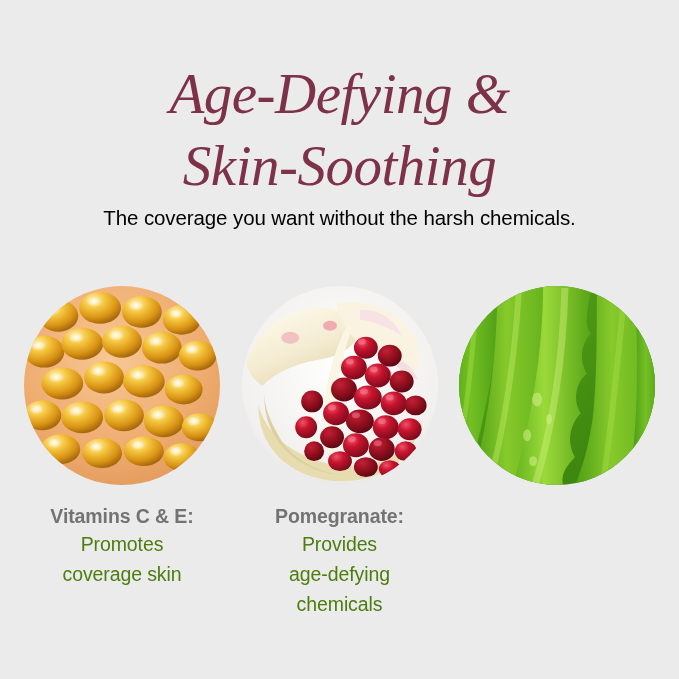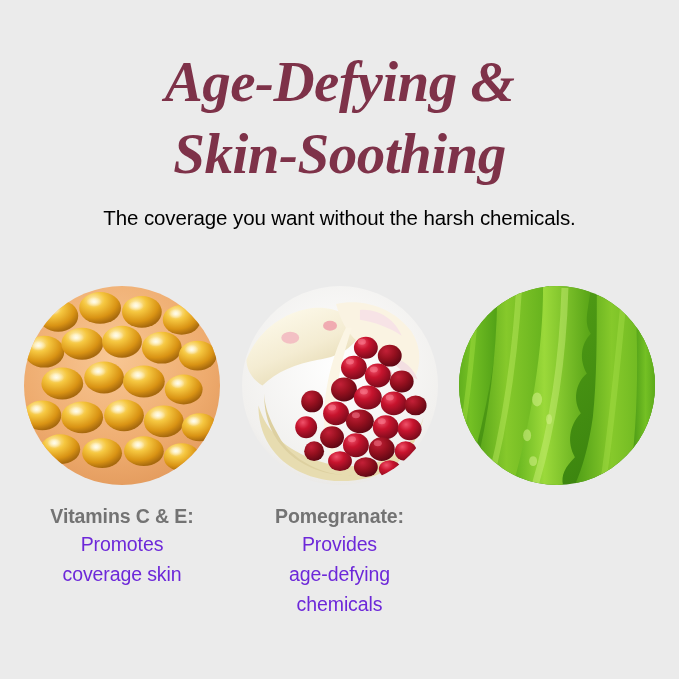--- a/index.html
+++ b/index.html
@@ -17,27 +17,27 @@
   .page {
     position: relative;
     width: 679px;
     height: 679px;
     background: #ebebeb;
   }
 
   
   .headline {
     position: absolute;
-    top: 52px;
+    top: 64px;
     left: 0;
     width: 679px;
     text-align: center;
     font-family: "Liberation Serif", "DejaVu Serif", serif;
     font-style: italic;
-    font-weight: 700;
+    font-weight: 400;
     font-size: 57px;
     line-height: 60px;
     letter-spacing: -0.5px;
     color: #7e3249;
     white-space: nowrap;
   }
   .headline .hl-line { display: block; }
   .headline .hl-line-2 { margin-top: 12px; }
 
   
@@ -92,21 +92,21 @@
     font-size: 19.5px;
     line-height: 26px;
     font-weight: 700;
     color: #737373;
     letter-spacing: -0.1px;
   }
   .caption-desc {
     display: block;
     font-size: 19.5px;
     line-height: 30px;
-    color: #6d28d9;
+    color: #4d7c0f;
     letter-spacing: -0.1px;
   }
 </style>
 </head>
 <body>
 
 <div class="page">
 
   <div class="headline">
     <span class="hl-line hl-line-1">Age-Defying &amp;</span>

